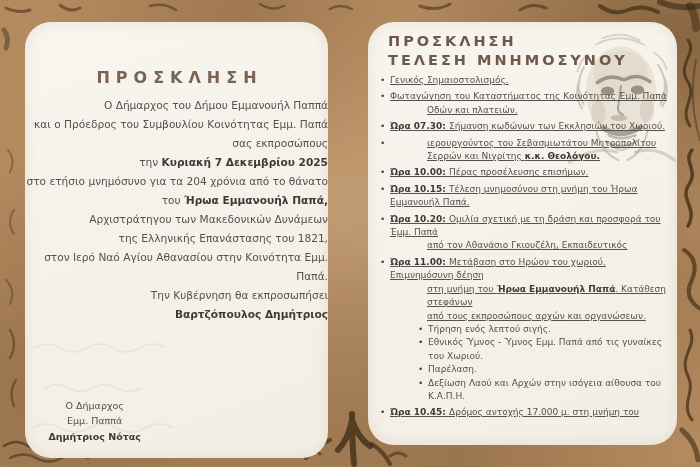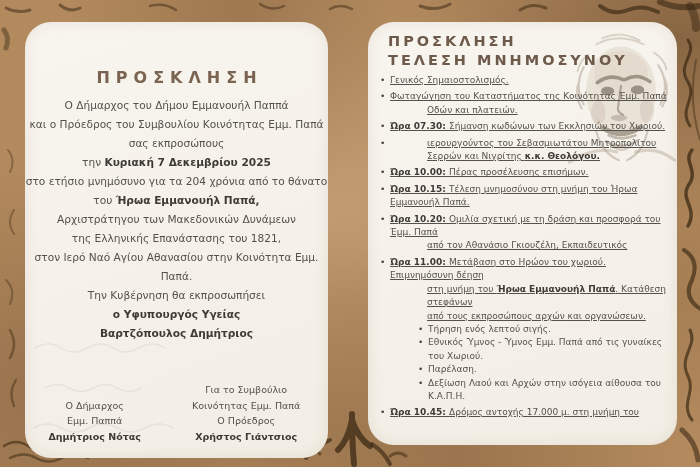--- a/index.html
+++ b/index.html
@@ -16,21 +16,21 @@
   }
   .bg-ink{position:absolute;left:0;top:0;width:700px;height:467px;z-index:1;}
   .card{position:absolute;z-index:2;background:linear-gradient(160deg,#f8f5ef,#f2eee5);
     border-radius:26px;overflow:hidden;box-shadow:inset 0 0 14px rgba(150,115,75,.14);}
   .card-invitation{left:25px;top:22px;width:303px;height:436px;}
   .card-program{left:368px;top:22px;width:309px;height:423px;}
 
   .inv-title{margin-top:46px;text-align:center;font-size:16px;font-weight:bold;
     letter-spacing:6px;text-indent:6px;color:#7a6451;}
   .inv-body{margin-top:9px;position:relative;z-index:2;}
-  .inv-line{font-size:10.6px;line-height:19px;color:#54504b;text-align:center;white-space:pre-wrap;}
+  .inv-line{font-size:10.6px;line-height:19px;color:#54504b;text-align:right;white-space:pre-wrap;}
   .b{font-weight:bold;color:#3e3a35;}
   .sigs{position:absolute;left:0;right:0;bottom:14px;display:flex;align-items:flex-end;z-index:2;}
   .sig-col{text-align:center;}
   .sig-col.mayor{width:46%;}
   .sig-col.council{width:54%;}
   .sig-line{font-size:9.5px;line-height:15.5px;color:#54504b;}
 
   .prog-title{margin:10px 0 0 20px;font-size:14.5px;font-weight:bold;letter-spacing:3px;
     color:#6e5a4a;line-height:19px;position:relative;z-index:2;}
   .prog-list{margin:4px 10px 0 12px;position:relative;z-index:2;}
@@ -95,34 +95,27 @@
         <div class="inv-line"><span>Ο Δήμαρχος του Δήμου Εμμανουήλ Παππά</span></div>
         <div class="inv-line"><span>και ο Πρόεδρος του Συμβουλίου Κοινότητας Εμμ. Παπά</span></div>
         <div class="inv-line"><span>σας εκπροσώπους</span></div>
         <div class="inv-line"><span>την </span><span class="b">Κυριακή 7 Δεκεμβρίου 2025</span></div>
         <div class="inv-line"><span>στο ετήσιο μνημόσυνο για τα 204 χρόνια από το θάνατο</span></div>
         <div class="inv-line"><span>του </span><span class="b">Ήρωα Εμμανουήλ Παπά,</span></div>
         <div class="inv-line"><span>Αρχιστράτηγου των Μακεδονικών Δυνάμεων</span></div>
         <div class="inv-line"><span>της Ελληνικής Επανάστασης του 1821,</span></div>
         <div class="inv-line"><span>στον Ιερό Ναό Αγίου Αθανασίου στην Κοινότητα Εμμ. Παπά.</span></div>
         <div class="inv-line"><span>Την Κυβέρνηση θα εκπροσωπήσει</span></div>
-        <div class="inv-line"><span class="b">ο Υφυπουργός Υγείας</span></div>
         <div class="inv-line"><span class="b">Βαρτζόπουλος Δημήτριος</span></div>
       </div>
     <div class="sigs">
       <div class="sig-col mayor" id="sig-mayor">
           <div class="sig-line"><span>Ο Δήμαρχος</span></div>
           <div class="sig-line"><span>Εμμ. Παππά</span></div>
           <div class="sig-line"><span class="b">Δημήτριος Νότας</span></div>
-        </div>
-      <div class="sig-col council" id="sig-council">
-          <div class="sig-line"><span>Για το Συμβούλιο</span></div>
-          <div class="sig-line"><span>Κοινότητας Εμμ. Παπά</span></div>
-          <div class="sig-line"><span>Ο Πρόεδρος</span></div>
-          <div class="sig-line"><span class="b">Χρήστος Γιάντσιος</span></div>
         </div>
     </div>
   </div>
 
   <div class="card card-program">
     <svg class="portrait" viewBox="0 0 120 140" xmlns="http://www.w3.org/2000/svg">
       <ellipse cx="60" cy="70" rx="34" ry="44" fill="#b49a7d" opacity=".3"></ellipse>
       <ellipse cx="60" cy="52" rx="26" ry="22" fill="#c4ac8e" opacity=".3"></ellipse>
       <g fill="none" stroke="#7d664e" stroke-linecap="round">
         <path d="M24,46 q-10,18 0,36 M20,58 q-6,14 2,28" stroke-width="2" opacity=".5"></path>

